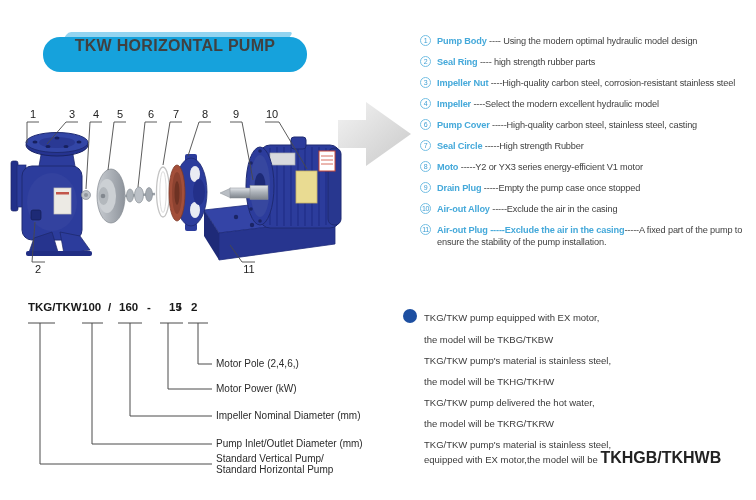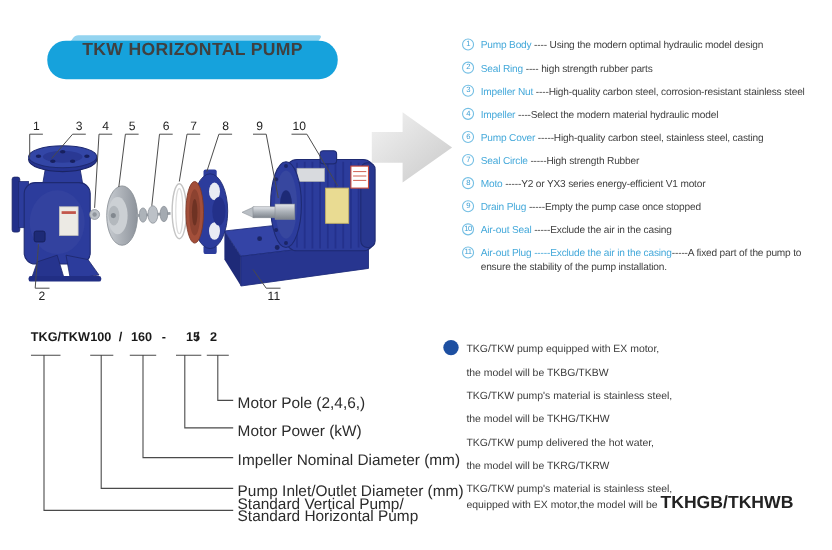--- a/index.html
+++ b/index.html
@@ -18,29 +18,29 @@
   .diagram text{font-size:11px;fill:#222;text-anchor:middle;
                 font-family:"Liberation Sans",sans-serif;}
 
   
   .parts{position:absolute;left:420px;top:35px;width:336px;}
   .part-row{position:relative;padding-left:17px;margin-bottom:9px;font-size:9.2px;
             line-height:12px;letter-spacing:-.15px;}
   .cnum{position:absolute;left:0;top:0;width:11px;height:11px;box-sizing:border-box;
         border:1px solid #74bfe4;border-radius:50%;color:#3f9fd4;font-size:7px;
         line-height:9px;text-align:center;letter-spacing:-.5px;}
-  .pname{color:#45a9da;}
+  .pname{color:#45a9da;font-weight:bold;}
   .pdesc{color:#3f3f3f;}
 
   
   .seg{position:absolute;font-weight:bold;font-size:11.5px;color:#191919;top:301px;}
   .seg-0{left:28px}.seg-1{left:82px}.seg-2{left:108px}.seg-3{left:119px}
   .seg-4{left:147px}.seg-5{left:169px}.seg-6{left:178px}.seg-7{left:191px}
   .model-lines{position:absolute;left:28px;top:318px;width:195px;height:160px;}
-  .mlabel{position:absolute;left:216px;font-size:14px;color:#2b2b2b;white-space:nowrap;}
+  .mlabel{position:absolute;left:216px;font-size:10px;color:#2b2b2b;white-space:nowrap;}
   .mlabel-0{top:358px}.mlabel-1{top:383px}.mlabel-2{top:410px}.mlabel-3{top:438px}
   .mlabel-4{top:453px;line-height:11px;}
 
   
   .bullet{position:absolute;left:403px;top:309px;width:14px;height:14px;
           border-radius:50%;background:#1d4fa1;}
   .fline{position:absolute;left:424px;font-size:9.5px;color:#3a3a3a;white-space:nowrap;}
   .fl-0{top:307px}.fl-1{top:329px}.fl-2{top:350px}.fl-3{top:371px}
   .fl-4{top:392px}.fl-5{top:413px}.fl-6{top:434px}.fl-7{top:449px}
   .fbold{font-weight:bold;font-size:16px;color:#222;}
@@ -180,26 +180,26 @@
     <text x="228" y="20">9</text>
     <text x="264" y="20">10</text>
     <text x="30" y="175">2</text>
     <text x="241" y="175">11</text>
   </svg>
 
   <div class="parts">
     <div class="part-row"><span class="cnum">1</span><span class="pname">Pump Body</span><span class="pdesc"> ---- Using the modern optimal hydraulic model design</span></div>
     <div class="part-row"><span class="cnum">2</span><span class="pname">Seal Ring</span><span class="pdesc"> ---- high strength rubber parts</span></div>
     <div class="part-row"><span class="cnum">3</span><span class="pname">Impeller Nut</span><span class="pdesc"> ----High-quality carbon steel, corrosion-resistant stainless steel</span></div>
-    <div class="part-row"><span class="cnum">4</span><span class="pname">Impeller</span><span class="pdesc"> ----Select the modern material hydraulic model</span></div>
+    <div class="part-row"><span class="cnum">4</span><span class="pname">Impeller</span><span class="pdesc"> ----Select the modern excellent hydraulic model</span></div>
     <div class="part-row"><span class="cnum">6</span><span class="pname">Pump Cover</span><span class="pdesc"> -----High-quality carbon steel, stainless steel, casting</span></div>
     <div class="part-row"><span class="cnum">7</span><span class="pname">Seal Circle</span><span class="pdesc"> -----High strength Rubber</span></div>
     <div class="part-row"><span class="cnum">8</span><span class="pname">Moto</span><span class="pdesc"> -----Y2 or YX3 series energy-efficient V1 motor</span></div>
     <div class="part-row"><span class="cnum">9</span><span class="pname">Drain Plug</span><span class="pdesc"> -----Empty the pump case once stopped</span></div>
-    <div class="part-row"><span class="cnum">10</span><span class="pname">Air-out Seal</span><span class="pdesc"> -----Exclude the air in the casing</span></div>
+    <div class="part-row"><span class="cnum">10</span><span class="pname">Air-out Alloy</span><span class="pdesc"> -----Exclude the air in the casing</span></div>
     <div class="part-row"><span class="cnum">11</span><span class="pname">Air-out Plug -----Exclude the air in the casing</span><span class="pdesc">-----A fixed part of the pump to ensure the stability of the pump installation.</span></div>
   </div>
 
   <span class="seg seg-0">TKG/TKW</span>
   <span class="seg seg-1">100</span>
   <span class="seg seg-2">/</span>
   <span class="seg seg-3">160</span>
   <span class="seg seg-4">-</span>
   <span class="seg seg-5">15</span>
   <span class="seg seg-6">/</span>

